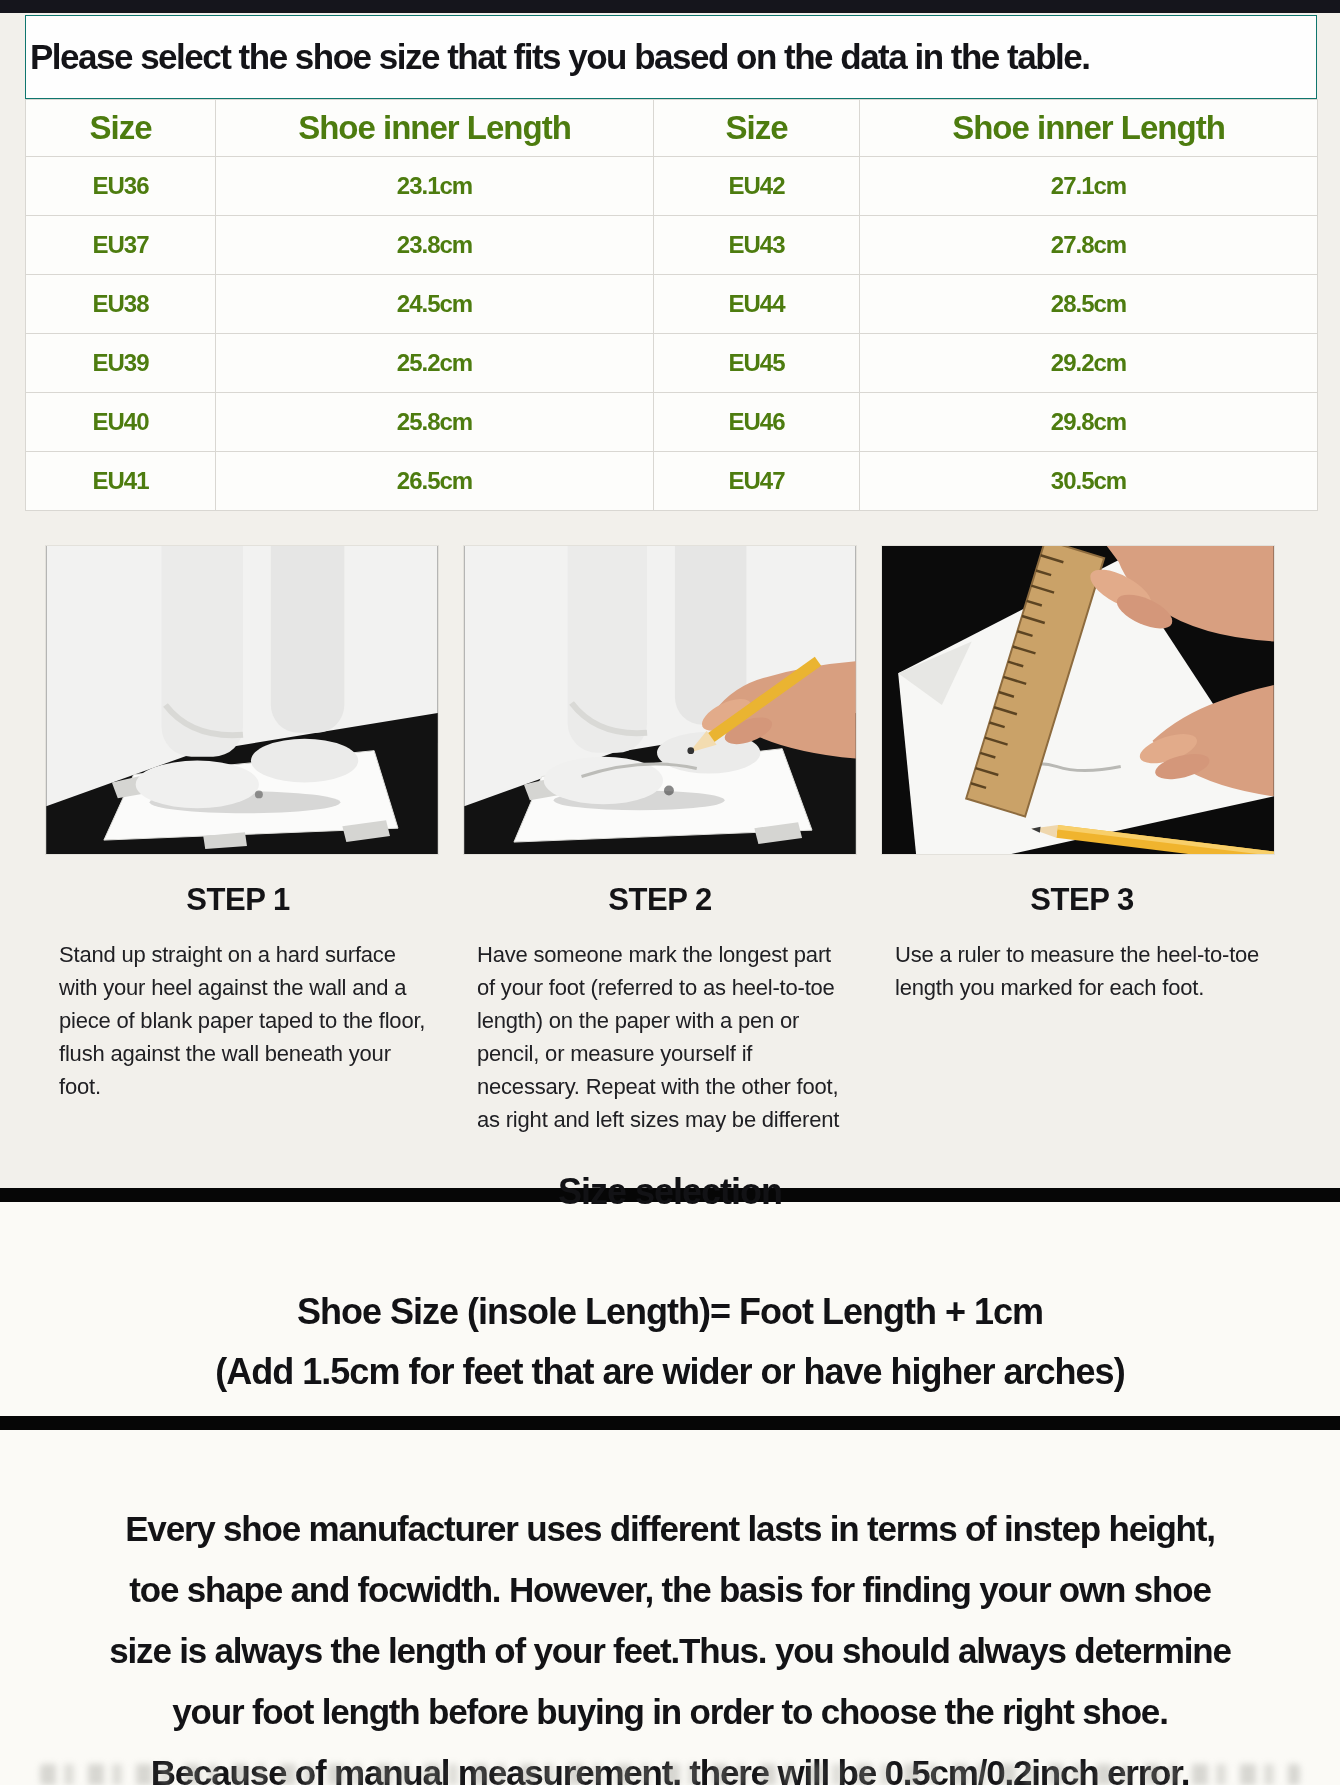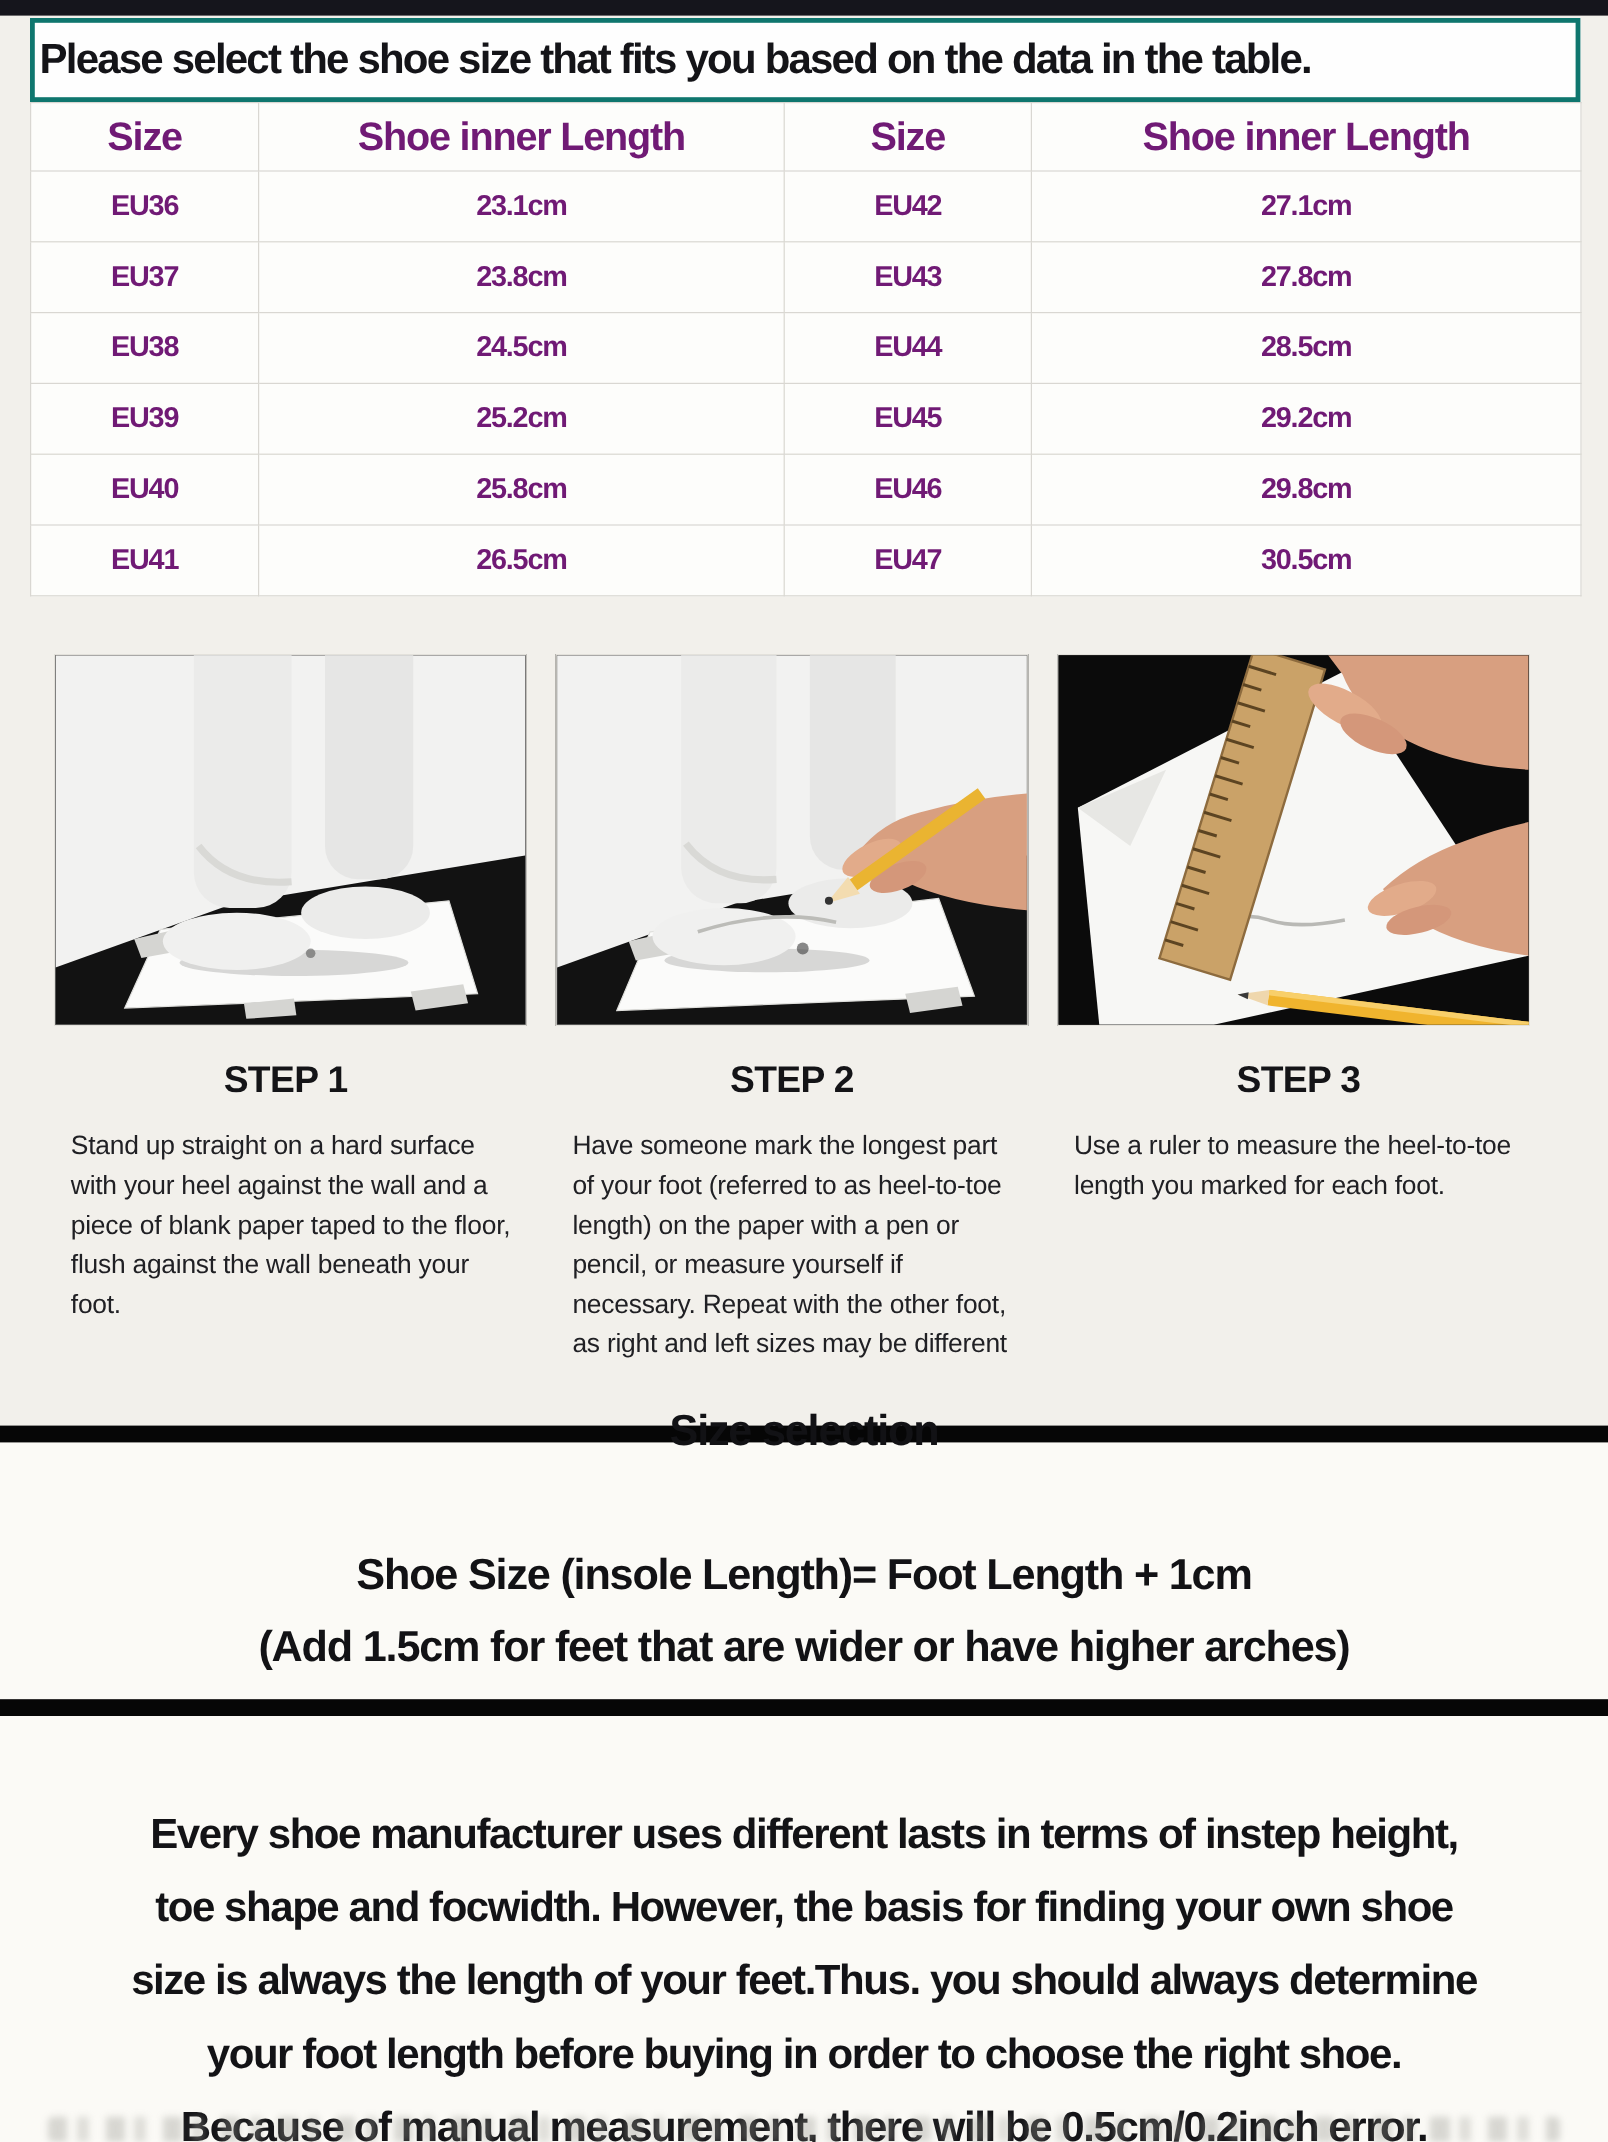--- a/index.html
+++ b/index.html
@@ -4,27 +4,27 @@
 <style>
   html,body{margin:0;padding:0;}
   body{
     width:1340px;height:1785px;position:relative;overflow:hidden;
     background:#f2f0eb;font-family:"Liberation Sans",sans-serif;color:#17171a;
   }
   .lower-bg{position:absolute;left:0;top:1202px;width:1340px;height:583px;background:#fbfaf6;}
   .top-bar{position:absolute;left:0;top:0;width:1340px;height:13px;background:#15151c;}
 
   .card{position:absolute;left:25px;top:15px;width:1292px;background:#ffffff;}
-  .title-row{border:4px solid #0f766e;background:#fefefe;height:70px;display:flex;align-items:center;
+  .title-row{border:1px solid #0f766e;background:#fefefe;height:84px;display:flex;align-items:center;
     padding:0 4px;box-sizing:border-box;overflow:hidden;}
   .title-text{font-size:35px;font-weight:bold;letter-spacing:-1.5px;white-space:nowrap;color:#141418;}
 
   table.size-table{width:100%;border-collapse:collapse;table-layout:fixed;}
   .size-table th,.size-table td{border:1px solid #d9d7d2;text-align:center;font-weight:bold;
-    color:#701a75;letter-spacing:-1px;background:#fdfdfb;padding:0;}
+    color:#4d7c0f;letter-spacing:-1px;background:#fdfdfb;padding:0;}
   .size-table th{height:56px;font-size:33px;}
   .size-table td{height:58px;font-size:24px;}
 
   .photos-row{position:absolute;left:45px;top:545px;width:1230px;display:flex;gap:24px;}
   .photo{width:394px;height:310px;box-sizing:border-box;border:1px solid #e3e1db;background:#101010;}
   .photo svg{display:block;width:100%;height:100%;}
 
   .step-labels-row{position:absolute;left:45px;top:882px;width:1230px;display:flex;gap:36px;}
   .step-label{width:394px;text-align:center;font-size:31px;font-weight:bold;letter-spacing:-0.5px;color:#141417;}
 

